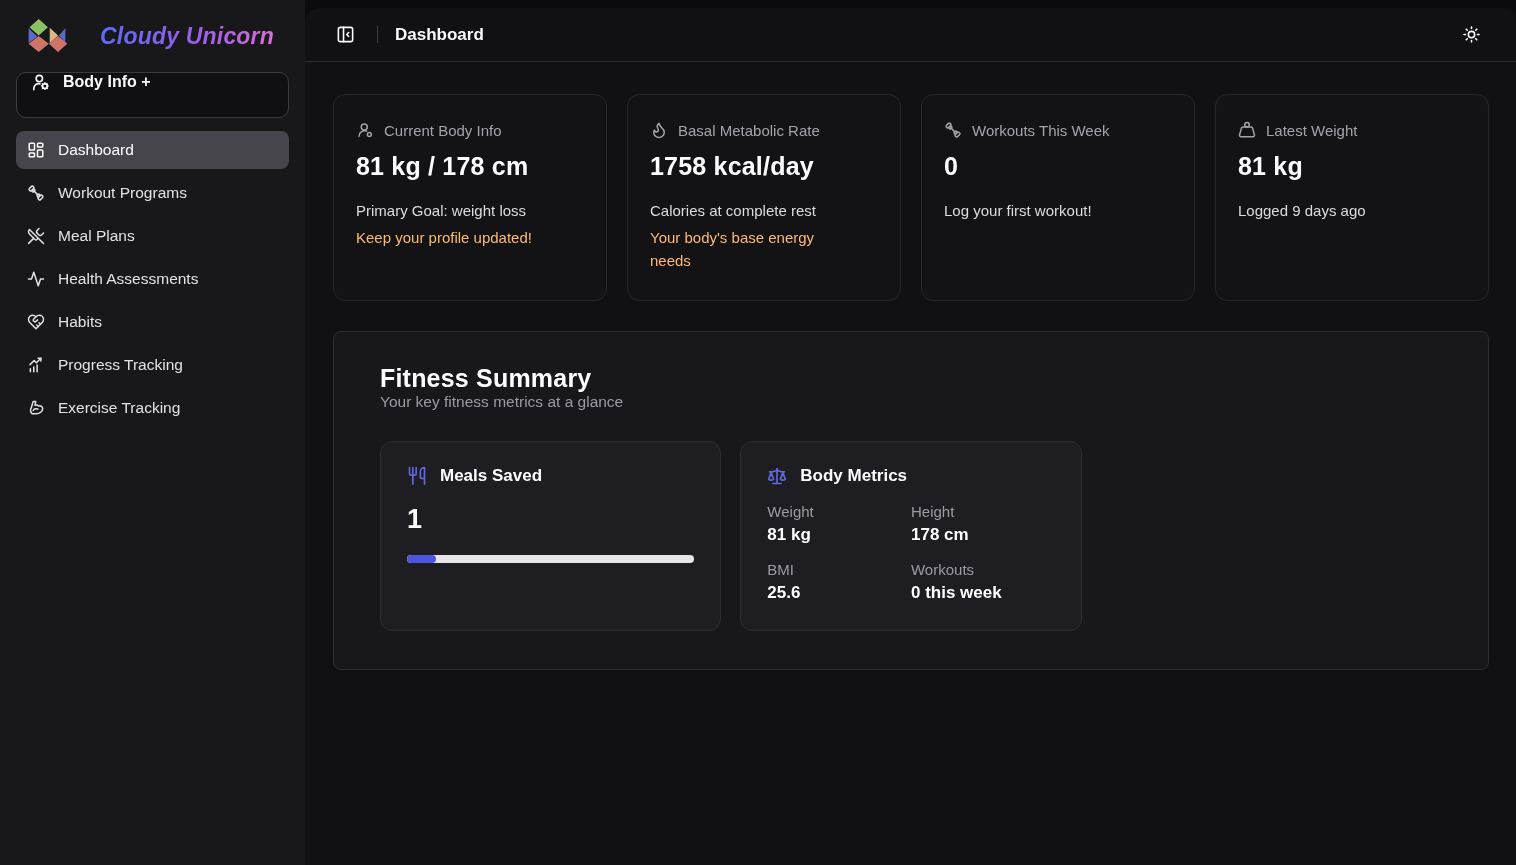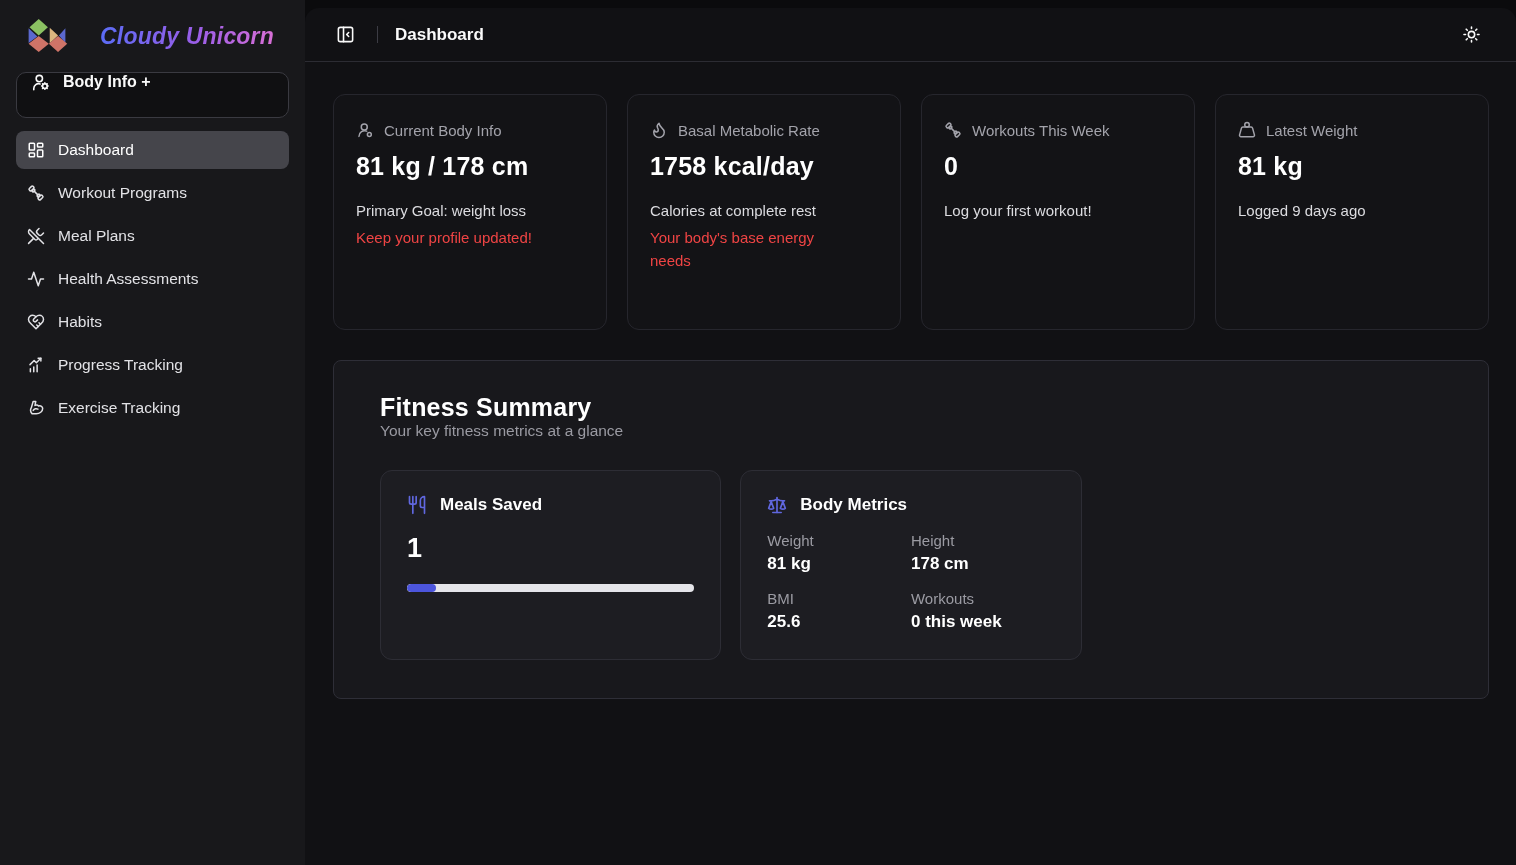--- a/index.html
+++ b/index.html
@@ -40,26 +40,26 @@
   .icon-btn { width:30px; height:30px; display:flex; align-items:center; justify-content:center; background:none; border:none; color:#fafafa; cursor:pointer; border-radius:6px; }
   .icon-btn svg { width:19px; height:19px; }
   .topbar-divider { width:1px; height:17px; background:#3c3c44; margin:0 17px; }
   .topbar-title { font-size:17px; font-weight:700; }
   .sun-wrap { margin-left:auto; }
 
   .content { padding:32px 27px 0 28px; }
 
   
   .stats-row { display:grid; grid-template-columns:repeat(4,1fr); gap:20px; }
-  .stat-card { background:#131316; border:1px solid #26262d; border-radius:12px; height:236px; padding:26px 22px 22px; }
+  .stat-card { background:#131316; border:1px solid #26262d; border-radius:12px; height:207px; padding:26px 22px 22px; }
   .stat-head { display:flex; align-items:center; gap:10px; color:#a3a3ab; font-size:15px; }
   .stat-head svg { width:18px; height:18px; }
   .stat-value { margin-top:13px; font-size:25px; font-weight:700; color:#fff; letter-spacing:.2px; }
   .stat-line1 { margin-top:21px; font-size:15px; color:#dcdce0; }
-  .stat-line2 { margin-top:7px; font-size:15px; color:#ef4444; line-height:1.55; max-width:205px; }
+  .stat-line2 { margin-top:7px; font-size:15px; color:#fdba74; line-height:1.55; max-width:205px; }
 
   
   .summary { margin-top:30px; background:#18181c; border:1px solid #2e2e37; border-radius:8px; padding:32px 46px 29px; height:339px; }
   .summary-title { font-size:25px; font-weight:700; color:#fff; letter-spacing:.2px; }
   .summary-sub { margin-top:0; font-size:15.5px; color:#9a9aa2; }
   .summary-grid { margin-top:30px; display:grid; grid-template-columns:repeat(3,1fr); gap:19px; }
   .mini-card { background:#1d1d22; border:1px solid #2d2d35; border-radius:12px; height:190px; padding:24px 26px; }
   .mini-head { display:flex; align-items:center; gap:13px; color:#fff; font-size:17px; font-weight:700; }
   .mini-head svg { width:20px; height:20px; color:#6067df; }
   .mini-value { margin-top:18px; font-size:27px; font-weight:700; color:#fff; }

